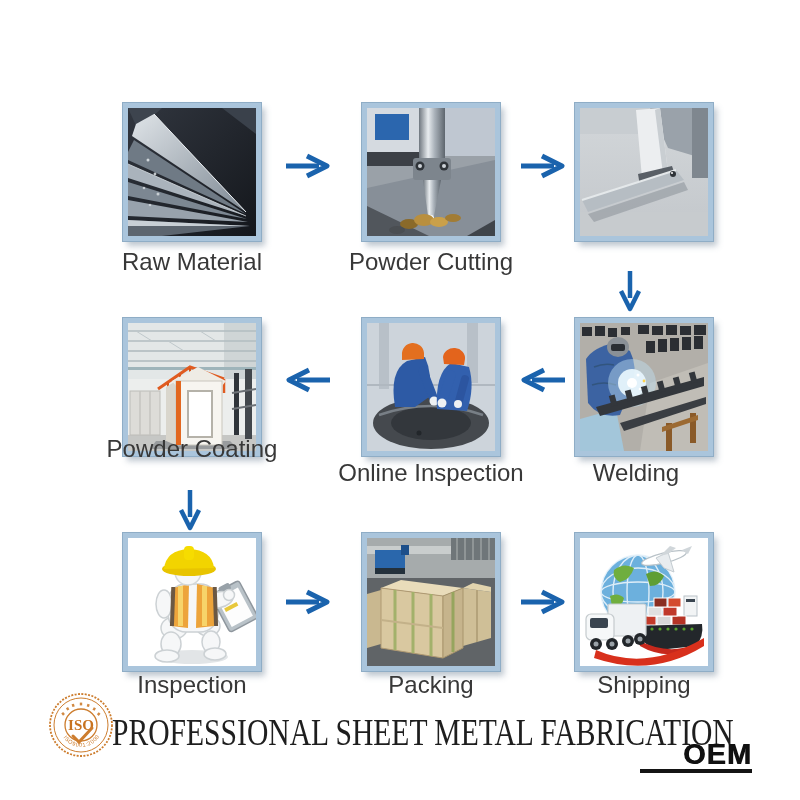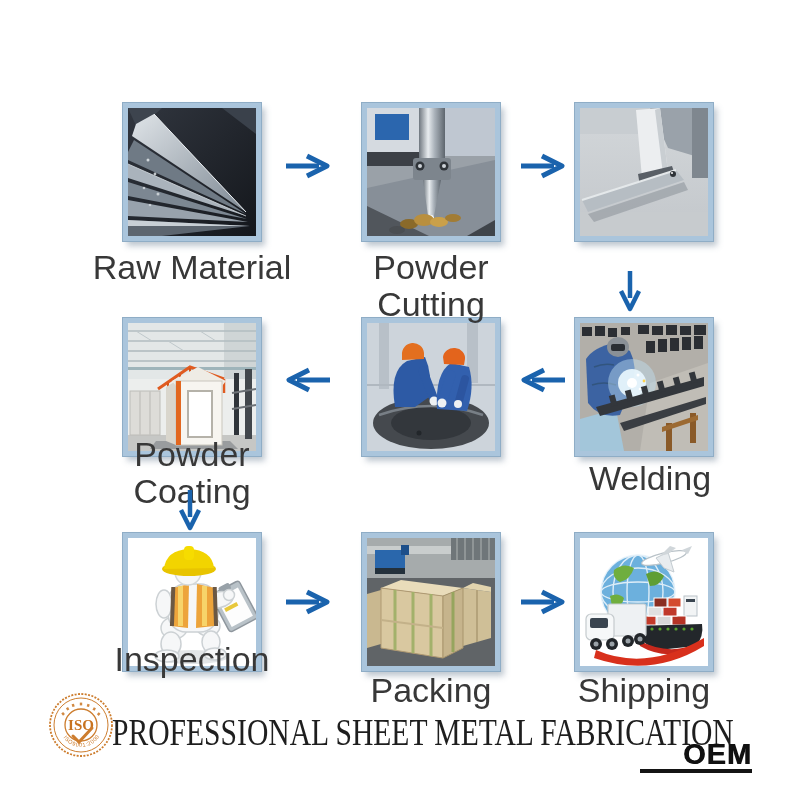--- a/index.html
+++ b/index.html
@@ -1,39 +1,39 @@
 <!DOCTYPE html>
 <html><head>
 <meta charset="utf-8">
 <style>
   html,body{margin:0;padding:0;background:#fff;}
   .stage{position:relative;width:800px;height:800px;background:#ffffff;overflow:hidden;
          font-family:"Liberation Sans",sans-serif;}
   .thumb{position:absolute;width:128px;height:128px;border:5px solid #aac5dc;background:#fff;
          box-shadow:0 0 0 1px #8fadc6, 4px 5px 6px rgba(110,130,150,.45);}
   .thumb svg{display:block;width:128px;height:128px;}
-  .step-label{position:absolute;width:220px;text-align:center;font-size:34px;line-height:1.1;
+  .step-label{position:absolute;width:220px;text-align:center;font-size:24px;line-height:1.1;
               color:#383838;letter-spacing:0px;}
   .arrow-h{position:absolute;width:50px;height:28px;}
   .arrow-v{position:absolute;width:26px;height:46px;}
   .flip{transform:scaleX(-1);}
   .footer-title{position:absolute;left:112px;top:711px;font-family:"Liberation Serif",serif;
                 font-size:37px;color:#1e1e1e;white-space:nowrap;transform:scaleX(0.80);
                 transform-origin:left center;letter-spacing:0px;}
   .oem{position:absolute;left:640px;top:741px;width:112px;text-align:right;font-size:29px;
        font-weight:bold;line-height:0.95;color:#111;border-bottom:4px solid #141414;
        letter-spacing:1px;text-shadow:0.6px 0 0 #111;}
   .iso-badge{position:absolute;left:48px;top:692px;width:66px;height:66px;}
   
   .p-r1c1{left:123px;top:103px}.p-r1c2{left:362px;top:103px}.p-r1c3{left:575px;top:103px}
   .p-r2c1{left:123px;top:318px}.p-r2c2{left:362px;top:318px}.p-r2c3{left:575px;top:318px}
   .p-r3c1{left:123px;top:533px}.p-r3c2{left:362px;top:533px}.p-r3c3{left:575px;top:533px}
   .l-r1c1{left:82px;top:249px}.l-r1c2{left:321px;top:249px}.l-r1c3{left:534px;top:247px}
-  .l-r2c1{left:82px;top:436px}.l-r2c2{left:321px;top:460px}.l-r2c3{left:540px;top:460px}
-  .l-r3c1{left:82px;top:641px}.l-r3c2{left:321px;top:672px}.l-r3c3{left:534px;top:672px}
+  .l-r2c1{left:82px;top:436px}.l-r2c2{left:321px;top:460px}.l-r2c3{left:526px;top:460px}
+  .l-r3c1{left:82px;top:672px}.l-r3c2{left:321px;top:672px}.l-r3c3{left:534px;top:672px}
 </style>
 </head>
 <body>
 
 <div class="stage">
 
   <div class="thumb p-r1c1">
     <svg viewBox="0 0 128 128">
       <defs>
         <linearGradient id="rmbg" x1="0" y1="0" x2="1" y2="1">
@@ -356,20 +356,21 @@
         <circle cx="60" cy="101" r="6" fill="#22262a"></circle>
           <circle cx="60" cy="101" r="2.5" fill="#9aa2a8"></circle>
       </g>
       <path d="M16 112 Q66 134 124 100 L124 108 Q72 140 14 120 Z" fill="#d8301c"></path>
     </svg>
   </div>
 
   <div class="step-label l-r1c1">Raw Material</div>
   <div class="step-label l-r1c2">Powder Cutting</div>
   <div class="step-label l-r2c1">Powder Coating</div>
+  <div class="step-label l-r2c2">Online Inspection</div>
   <div class="step-label l-r2c3">Welding</div>
   <div class="step-label l-r3c1">Inspection</div>
   <div class="step-label l-r3c3">Shipping</div>
   <div class="step-label l-r3c2">Packing</div>
 
   <svg class="arrow-h" style="left:283px;top:152px" viewBox="0 0 50 28">
     <path d="M3 14 H36" stroke="#1a63ad" stroke-width="5" fill="none"></path>
     <path d="M24 4 L44 14 L24 24" stroke="#1a63ad" stroke-width="5" fill="none" stroke-linejoin="round"></path>
   </svg>
   <svg class="arrow-h" style="left:518px;top:152px" viewBox="0 0 50 28">

